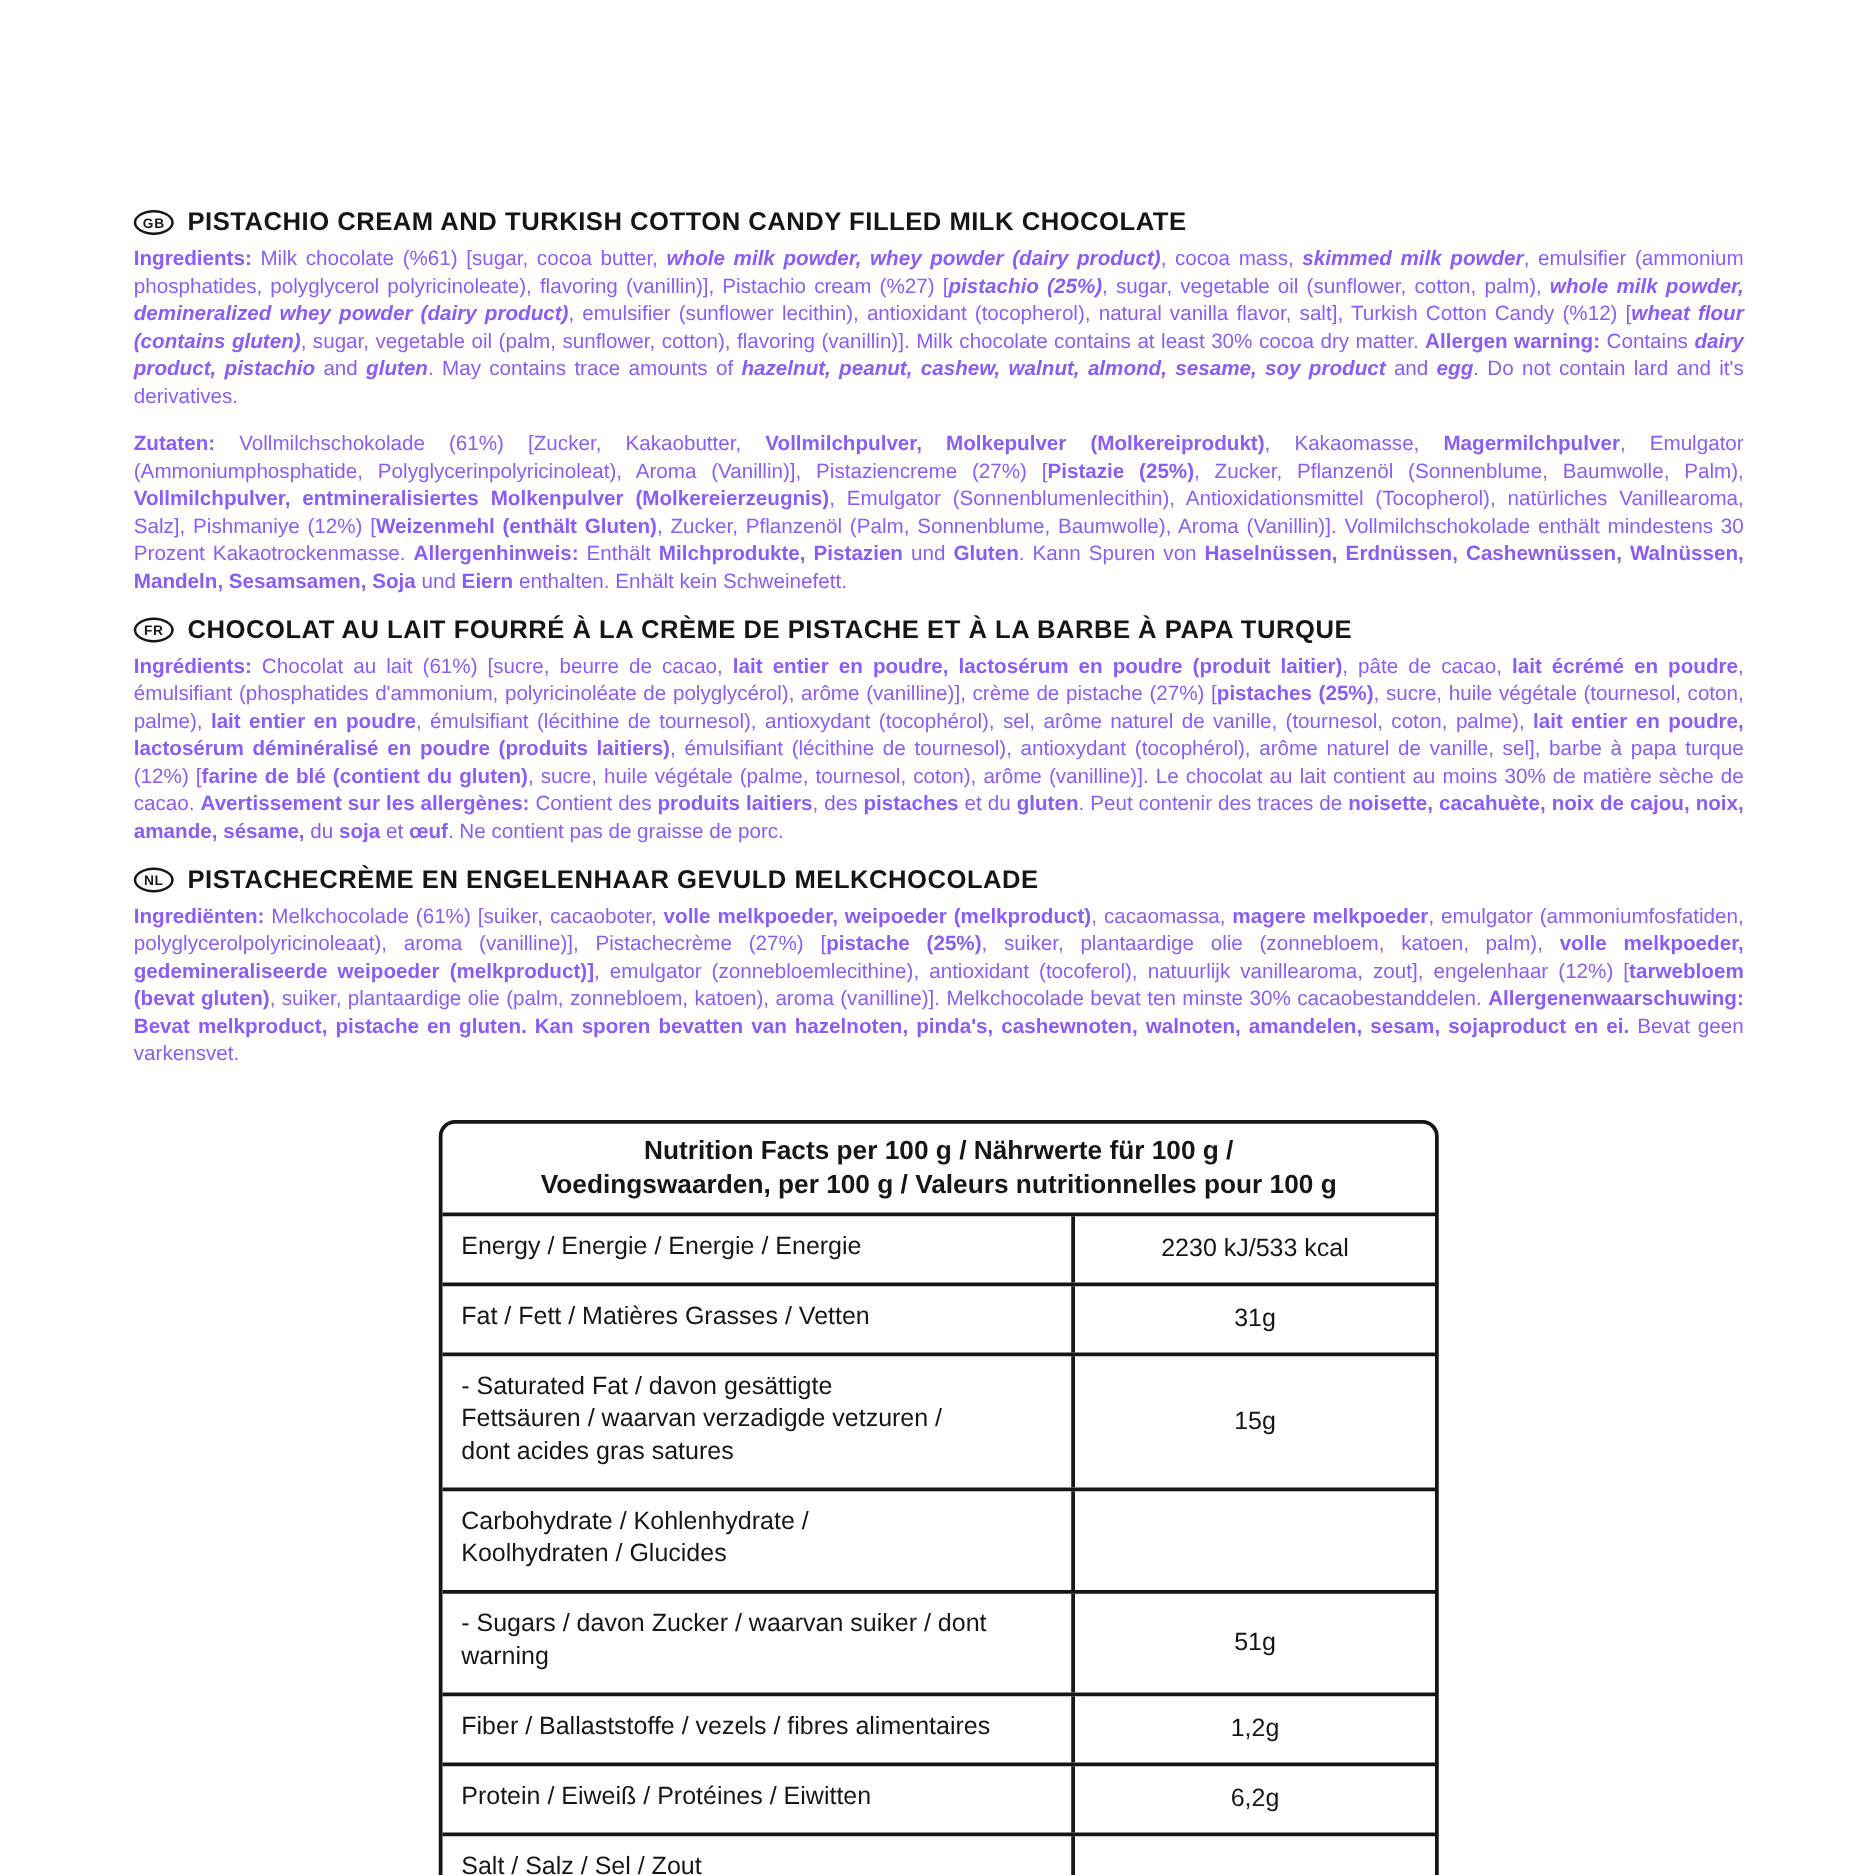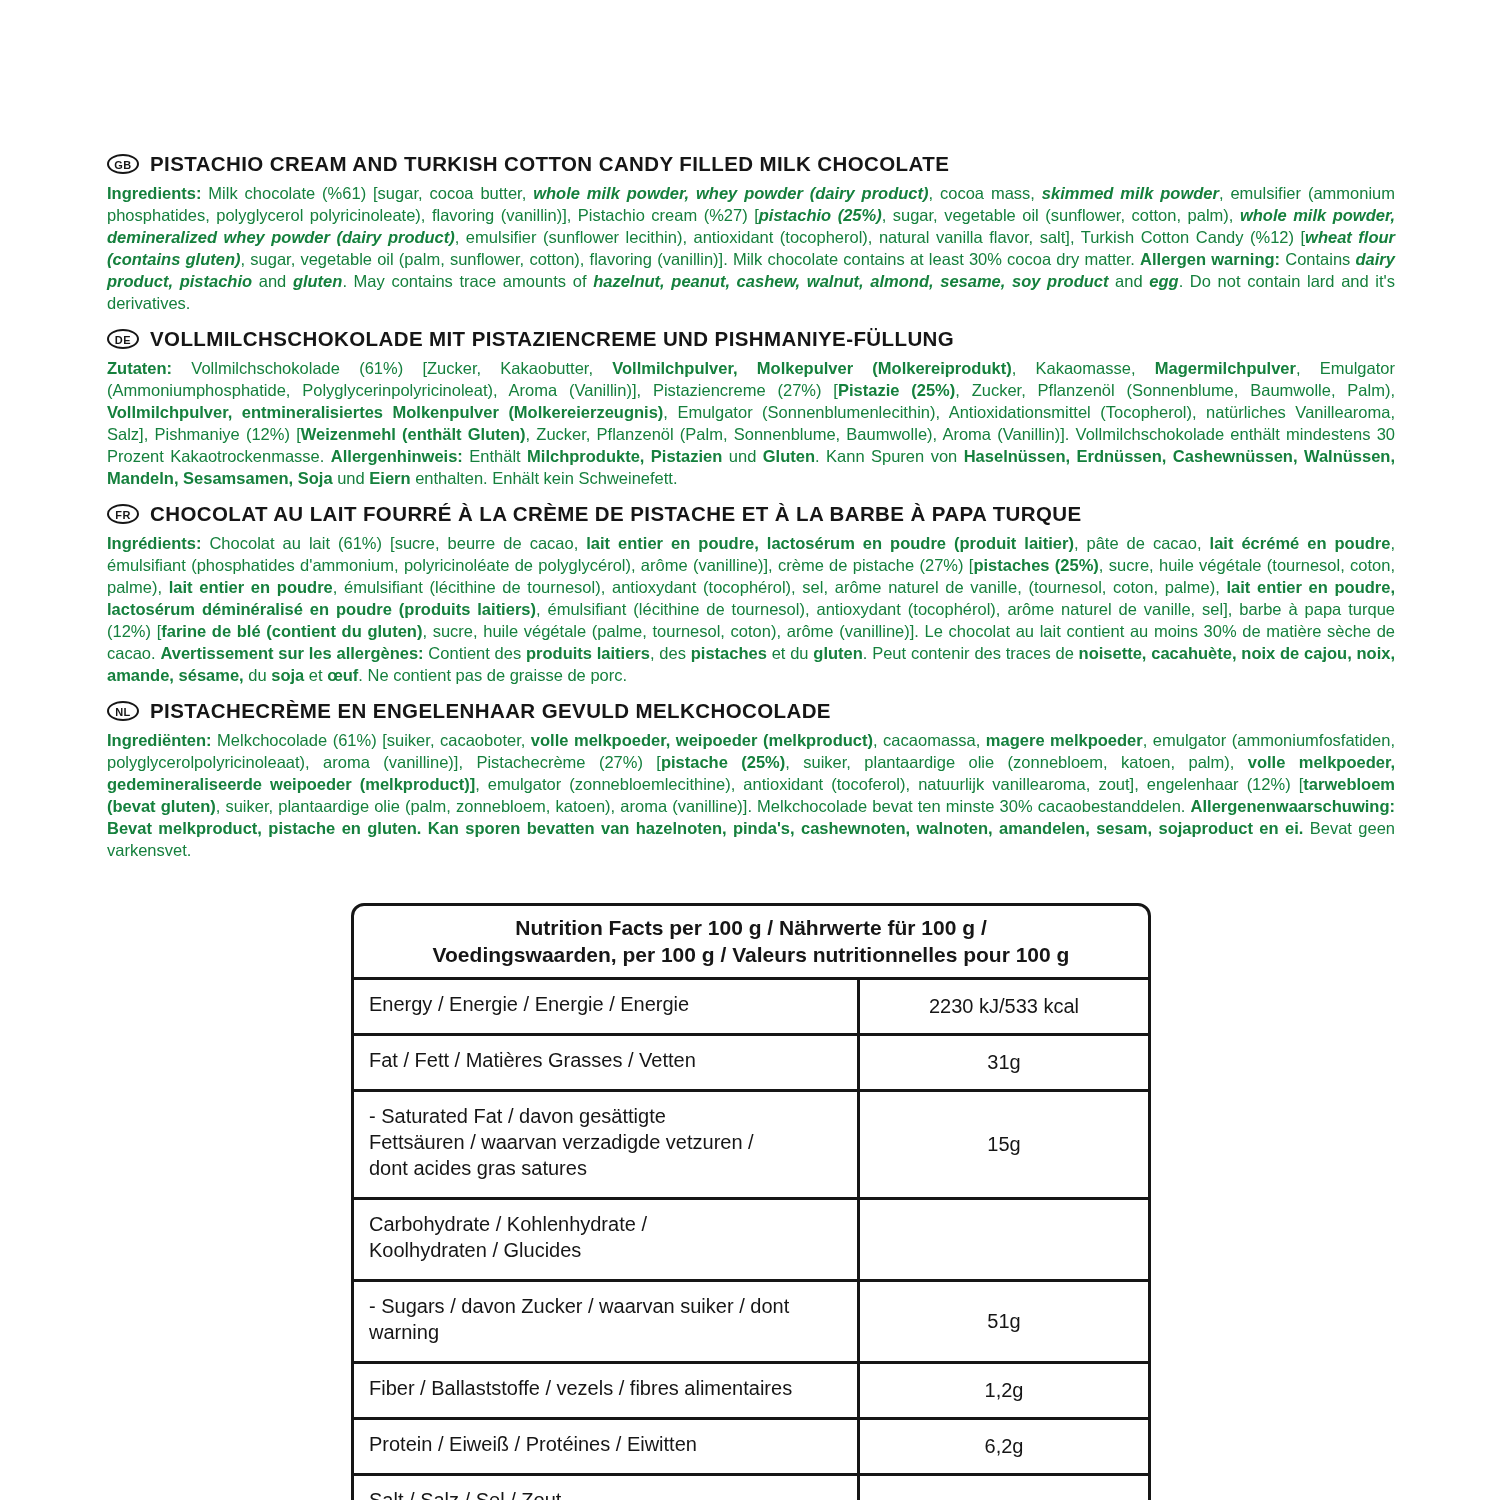--- a/index.html
+++ b/index.html
@@ -9,21 +9,21 @@
     color: #1b1b1b;
     font-family: "Liberation Sans", sans-serif;
     position: relative;
     overflow: hidden;
   }
   .content {
     position: absolute;
     left: 107px; top: 150px;
     width: 1288px;
   }
-  .lang-section { margin: 2px 0 13px 0; }
+  .lang-section { margin: 16px 0 13px 0; }
   .lang-header {
     display: flex; align-items: center; gap: 11px;
     margin: 0 0 6px 0;
     font-size: 20.5px; font-weight: 700; letter-spacing: 0.4px;
     color: #161616;
   }
   .lang-badge {
     flex: 0 0 auto;
     width: 32px; height: 20px;
     border: 2.5px solid #161616;
@@ -31,21 +31,21 @@
     display: flex; align-items: center; justify-content: center;
     font-size: 11px; font-weight: 700; letter-spacing: 0.5px;
     box-sizing: border-box;
     padding-top: 1px;
   }
   .ingredients {
     margin: 0;
     font-size: 16.5px;
     line-height: 22px;
     text-align: justify;
-    color: #15803d;
+    color: #8b5cf6;
   }
   .seg-r { font-weight: 400; }
   .seg-b { font-weight: 700; }
   .seg-bi { font-weight: 700; font-style: italic; }
 
   .nutrition {
     width: 800px;
     margin: 42px auto 16px auto;
     border: 3px solid #161616;
     border-radius: 13px;
@@ -89,24 +89,20 @@
 
   <section class="lang-section">
     <h2 class="lang-header">
       <span class="lang-badge">GB</span>
       <span>PISTACHIO CREAM AND TURKISH COTTON CANDY FILLED MILK CHOCOLATE</span>
     </h2>
     <p class="ingredients"><span class="seg-b">Ingredients: </span><span class="seg-r">Milk chocolate (%61) [sugar, cocoa butter, </span><span class="seg-bi">whole milk powder, whey powder (dairy product)</span><span class="seg-r">, cocoa mass, </span><span class="seg-bi">skimmed milk powder</span><span class="seg-r">, emulsifier (ammonium phosphatides, polyglycerol polyricinoleate), flavoring (vanillin)], Pistachio cream (%27) [</span><span class="seg-bi">pistachio (25%)</span><span class="seg-r">, sugar, vegetable oil (sunflower, cotton, palm), </span><span class="seg-bi">whole milk powder, demineralized whey powder (dairy product)</span><span class="seg-r">, emulsifier (sunflower lecithin), antioxidant (tocopherol), natural vanilla flavor, salt], Turkish Cotton Candy (%12) [</span><span class="seg-bi">wheat flour (contains gluten)</span><span class="seg-r">, sugar, vegetable oil (palm, sunflower, cotton), flavoring (vanillin)]. Milk chocolate contains at least 30% cocoa dry matter. </span><span class="seg-b">Allergen warning:</span><span class="seg-r"> Contains </span><span class="seg-bi">dairy product, pistachio</span><span class="seg-r"> and </span><span class="seg-bi">gluten</span><span class="seg-r">. May contains trace amounts of </span><span class="seg-bi">hazelnut, peanut, cashew, walnut, almond, sesame, soy product</span><span class="seg-r"> and </span><span class="seg-bi">egg</span><span class="seg-r">. Do not contain lard and it's derivatives.</span></p>
   </section>
 
   <section class="lang-section">
-    <h2 class="lang-header">
-      <span class="lang-badge">DE</span>
-      <span>VOLLMILCHSCHOKOLADE MIT PISTAZIENCREME UND PISHMANIYE-FÜLLUNG</span>
-    </h2>
     <p class="ingredients"><span class="seg-b">Zutaten: </span><span class="seg-r">Vollmilchschokolade (61%) [Zucker, Kakaobutter, </span><span class="seg-b">Vollmilchpulver, Molkepulver (Molkereiprodukt)</span><span class="seg-r">, Kakaomasse, </span><span class="seg-b">Magermilchpulver</span><span class="seg-r">, Emulgator (Ammoniumphosphatide, Polyglycerinpolyricinoleat), Aroma (Vanillin)], Pistaziencreme (27%) [</span><span class="seg-b">Pistazie (25%)</span><span class="seg-r">, Zucker, Pflanzenöl (Sonnenblume, Baumwolle, Palm), </span><span class="seg-b">Vollmilchpulver, entmineralisiertes Molkenpulver (Molkereierzeugnis)</span><span class="seg-r">, Emulgator (Sonnenblumenlecithin), Antioxidationsmittel (Tocopherol), natürliches Vanillearoma, Salz], Pishmaniye (12%) [</span><span class="seg-b">Weizenmehl (enthält Gluten)</span><span class="seg-r">, Zucker, Pflanzenöl (Palm, Sonnenblume, Baumwolle), Aroma (Vanillin)]. Vollmilchschokolade enthält mindestens 30 Prozent Kakaotrockenmasse. </span><span class="seg-b">Allergenhinweis:</span><span class="seg-r"> Enthält </span><span class="seg-b">Milchprodukte, Pistazien</span><span class="seg-r"> und </span><span class="seg-b">Gluten</span><span class="seg-r">. Kann Spuren von </span><span class="seg-b">Haselnüssen, Erdnüssen, Cashewnüssen, Walnüssen, Mandeln, Sesamsamen, Soja</span><span class="seg-r"> und </span><span class="seg-b">Eiern</span><span class="seg-r"> enthalten. Enhält kein Schweinefett.</span></p>
   </section>
 
   <section class="lang-section">
     <h2 class="lang-header">
       <span class="lang-badge">FR</span>
       <span>CHOCOLAT AU LAIT FOURRÉ À LA CRÈME DE PISTACHE ET À LA BARBE À PAPA TURQUE</span>
     </h2>
     <p class="ingredients"><span class="seg-b">Ingrédients: </span><span class="seg-r">Chocolat au lait (61%) [sucre, beurre de cacao, </span><span class="seg-b">lait entier en poudre, lactosérum en poudre (produit laitier)</span><span class="seg-r">, pâte de cacao, </span><span class="seg-b">lait écrémé en poudre</span><span class="seg-r">, émulsifiant (phosphatides d'ammonium, polyricinoléate de polyglycérol), arôme (vanilline)], crème de pistache (27%) [</span><span class="seg-b">pistaches (25%)</span><span class="seg-r">, sucre, huile végétale (tournesol, coton, palme), </span><span class="seg-b">lait entier en poudre</span><span class="seg-r">, émulsifiant (lécithine de tournesol), antioxydant (tocophérol), sel, arôme naturel de vanille, (tournesol, coton, palme), </span><span class="seg-b">lait entier en poudre, lactosérum déminéralisé en poudre (produits laitiers)</span><span class="seg-r">, émulsifiant (lécithine de tournesol), antioxydant (tocophérol), arôme naturel de vanille, sel], barbe à papa turque (12%) [</span><span class="seg-b">farine de blé (contient du gluten)</span><span class="seg-r">, sucre, huile végétale (palme, tournesol, coton), arôme (vanilline)]. Le chocolat au lait contient au moins 30% de matière sèche de cacao. </span><span class="seg-b">Avertissement sur les allergènes:</span><span class="seg-r"> Contient des </span><span class="seg-b">produits laitiers</span><span class="seg-r">, des </span><span class="seg-b">pistaches</span><span class="seg-r"> et du </span><span class="seg-b">gluten</span><span class="seg-r">. Peut contenir des traces de </span><span class="seg-b">noisette, cacahuète, noix de cajou, noix, amande, sésame,</span><span class="seg-r"> du </span><span class="seg-b">soja</span><span class="seg-r"> et </span><span class="seg-b">œuf</span><span class="seg-r">. Ne contient pas de graisse de porc.</span></p>
   </section>

